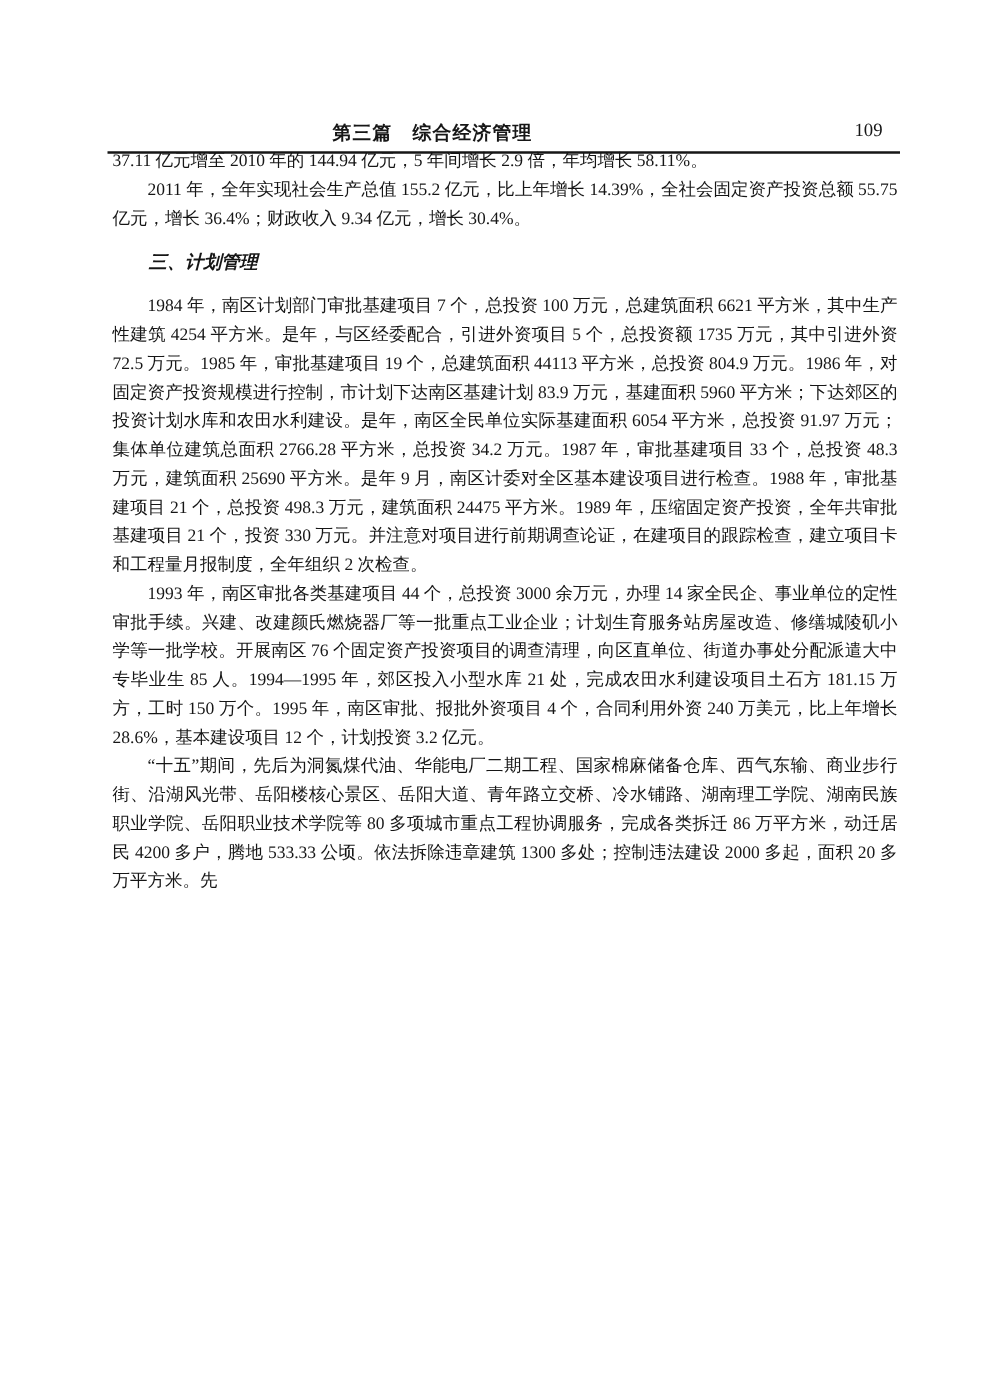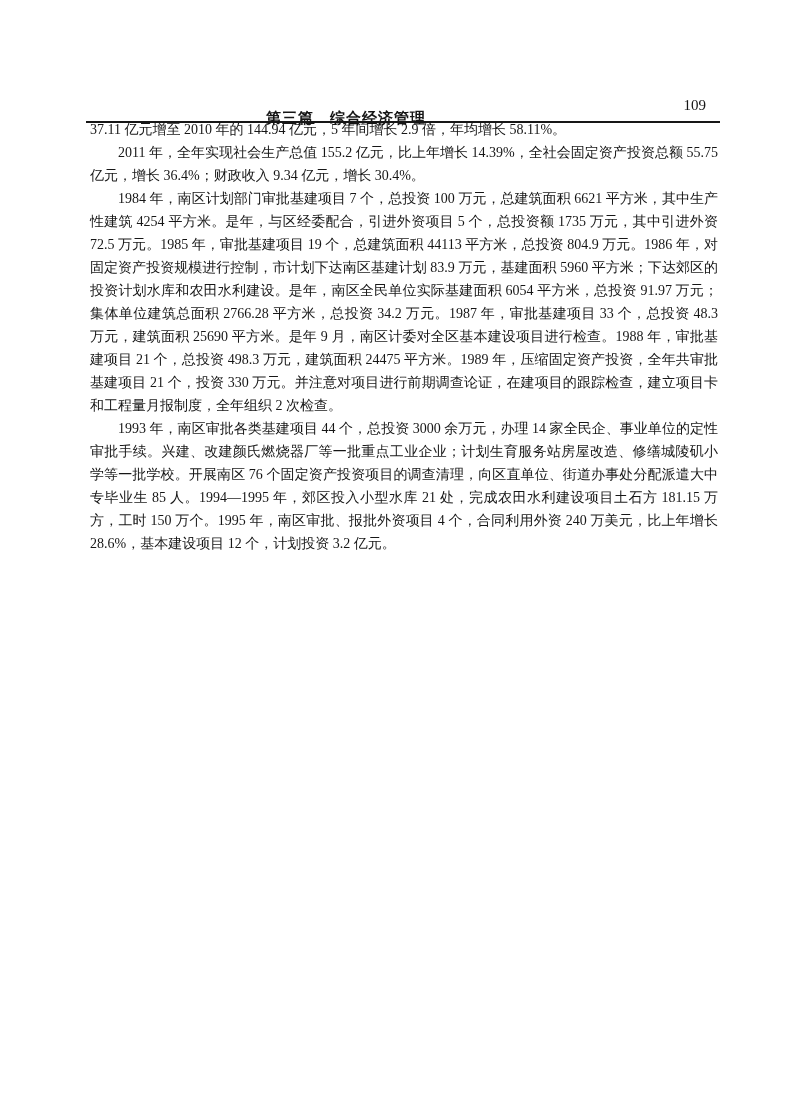--- a/index.html
+++ b/index.html
@@ -26,21 +26,20 @@
   }
   .header-title {
     position: absolute;
     left: 260px;
     top: 3px;
     transform: translateX(-50%);
     font-weight: bold;
     font-size: 15px;
     letter-spacing: 1px;
     white-space: nowrap;
-    margin-top: 12px;
   }
   .page-number {
     position: absolute;
     right: 14px;
     top: 3px;
     font-size: 15px;
     font-family: Liberation Serif, serif;
   }
   .content {
     position: absolute;
@@ -77,23 +76,25 @@
     <div class="page-number">109</div>
   </div>
 
   <div class="content">
 
     <p class="para continuation">37.11 亿元增至 2010 年的 144.94 亿元，5 年间增长 2.9 倍，年均增长 58.11%。</p>
 
     <p class="para">2011 年，全年实现社会生产总值 155.2 亿元，比上年增长 14.39%，全社会固定资产投资总额 55.75 亿元，增长 36.4%；财政收入 9.34 亿元，增长 30.4%。</p>
 
 
+    <h3 class="section-heading">三、计划管理</h3>
 
     <p class="para">1984 年，南区计划部门审批基建项目 7 个，总投资 100 万元，总建筑面积 6621 平方米，其中生产性建筑 4254 平方米。是年，与区经委配合，引进外资项目 5 个，总投资额 1735 万元，其中引进外资 72.5 万元。1985 年，审批基建项目 19 个，总建筑面积 44113 平方米，总投资 804.9 万元。1986 年，对固定资产投资规模进行控制，市计划下达南区基建计划 83.9 万元，基建面积 5960 平方米；下达郊区的投资计划水库和农田水利建设。是年，南区全民单位实际基建面积 6054 平方米，总投资 91.97 万元；集体单位建筑总面积 2766.28 平方米，总投资 34.2 万元。1987 年，审批基建项目 33 个，总投资 48.3 万元，建筑面积 25690 平方米。是年 9 月，南区计委对全区基本建设项目进行检查。1988 年，审批基建项目 21 个，总投资 498.3 万元，建筑面积 24475 平方米。1989 年，压缩固定资产投资，全年共审批基建项目 21 个，投资 330 万元。并注意对项目进行前期调查论证，在建项目的跟踪检查，建立项目卡和工程量月报制度，全年组织 2 次检查。</p>
 
     <p class="para">1993 年，南区审批各类基建项目 44 个，总投资 3000 余万元，办理 14 家全民企、事业单位的定性审批手续。兴建、改建颜氏燃烧器厂等一批重点工业企业；计划生育服务站房屋改造、修缮城陵矶小学等一批学校。开展南区 76 个固定资产投资项目的调查清理，向区直单位、街道办事处分配派遣大中专毕业生 85 人。1994—1995 年，郊区投入小型水库 21 处，完成农田水利建设项目土石方 181.15 万方，工时 150 万个。1995 年，南区审批、报批外资项目 4 个，合同利用外资 240 万美元，比上年增长 28.6%，基本建设项目 12 个，计划投资 3.2 亿元。</p>
 
 
 
+    <p class="para">“十五”期间，先后为洞氮煤代油、华能电厂二期工程、国家棉麻储备仓库、西气东输、商业步行街、沿湖风光带、岳阳楼核心景区、岳阳大道、青年路立交桥、冷水铺路、湖南理工学院、湖南民族职业学院、岳阳职业技术学院等 80 多项城市重点工程协调服务，完成各类拆迁 86 万平方米，动迁居民 4200 多户，腾地 533.33 公顷。依法拆除违章建筑 1300 多处；控制违法建设 2000 多起，面积 20 多万平方米。先</p>
 
   </div>
 
 </div>
 
 </body></html>

